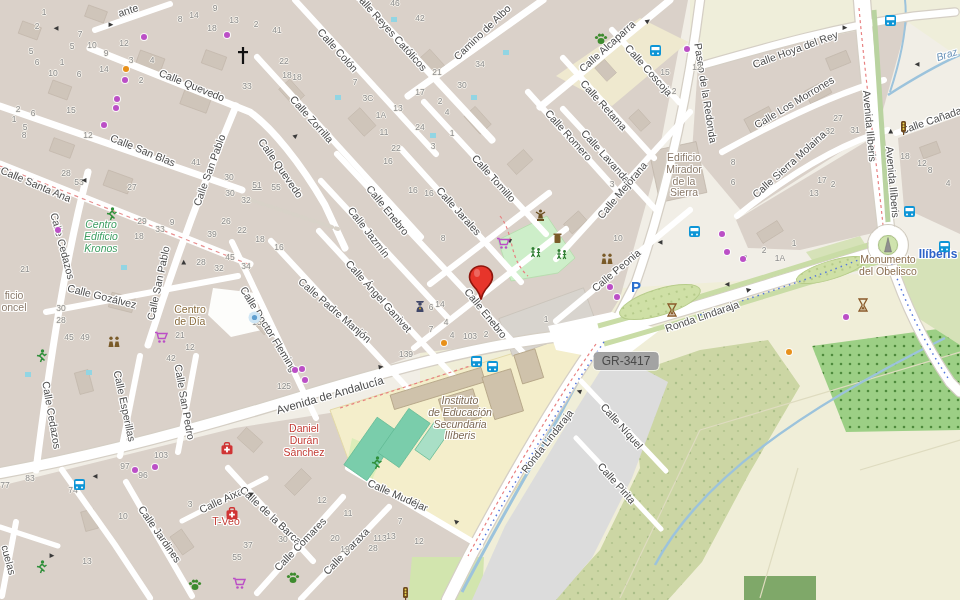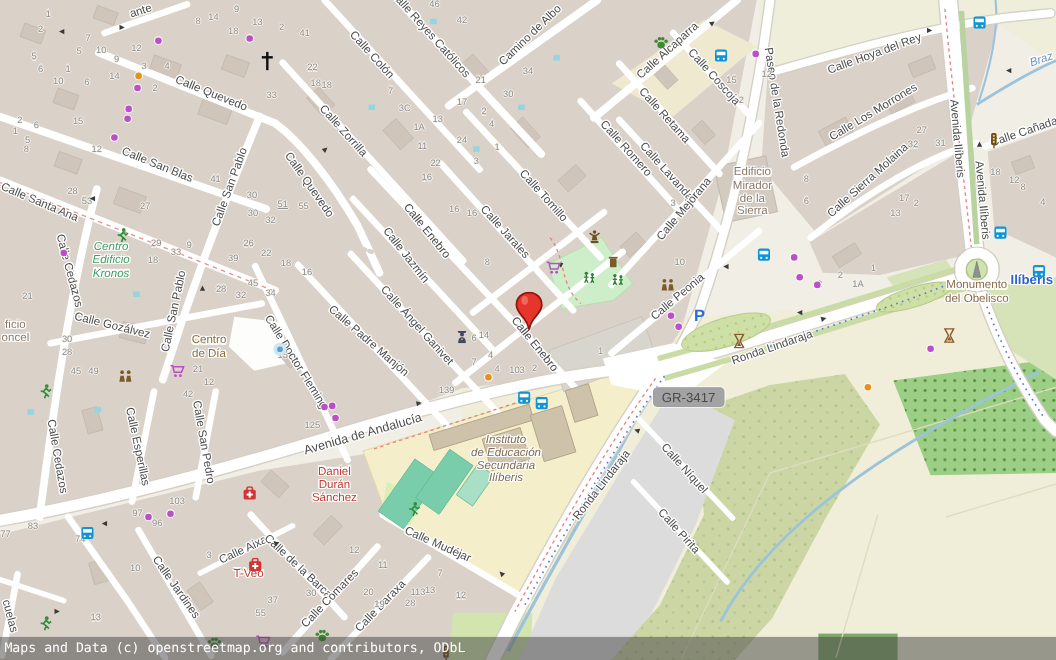--- a/index.html
+++ b/index.html
@@ -827,16 +827,13 @@
 
   <div class="shield">GR-3417</div>
 
   <div class="pin">
     <svg width="26" height="36" viewBox="0 0 26 36">
       <path d="M13 1 C6.1 1 1.5 6 1.5 12.2 C1.5 17 5 20.5 8.5 24.5 C10.5 27 12 30.2 13 34.5 C14 30.2 15.5 27 17.5 24.5 C21 20.5 24.5 17 24.5 12.2 C24.5 6 19.9 1 13 1 Z" fill="#e7352b" stroke="#8e150c" stroke-width="1.6"></path>
       <ellipse cx="9" cy="8" rx="3" ry="4" fill="#ffffff" opacity="0.25"></ellipse>
     </svg>
   </div>
 
-  <div class="attribution">
-    <span>Maps and Data (c) openstreetmap.org and contributors, ODbL</span>
-  </div>
 </div>
 
 </body></html>

